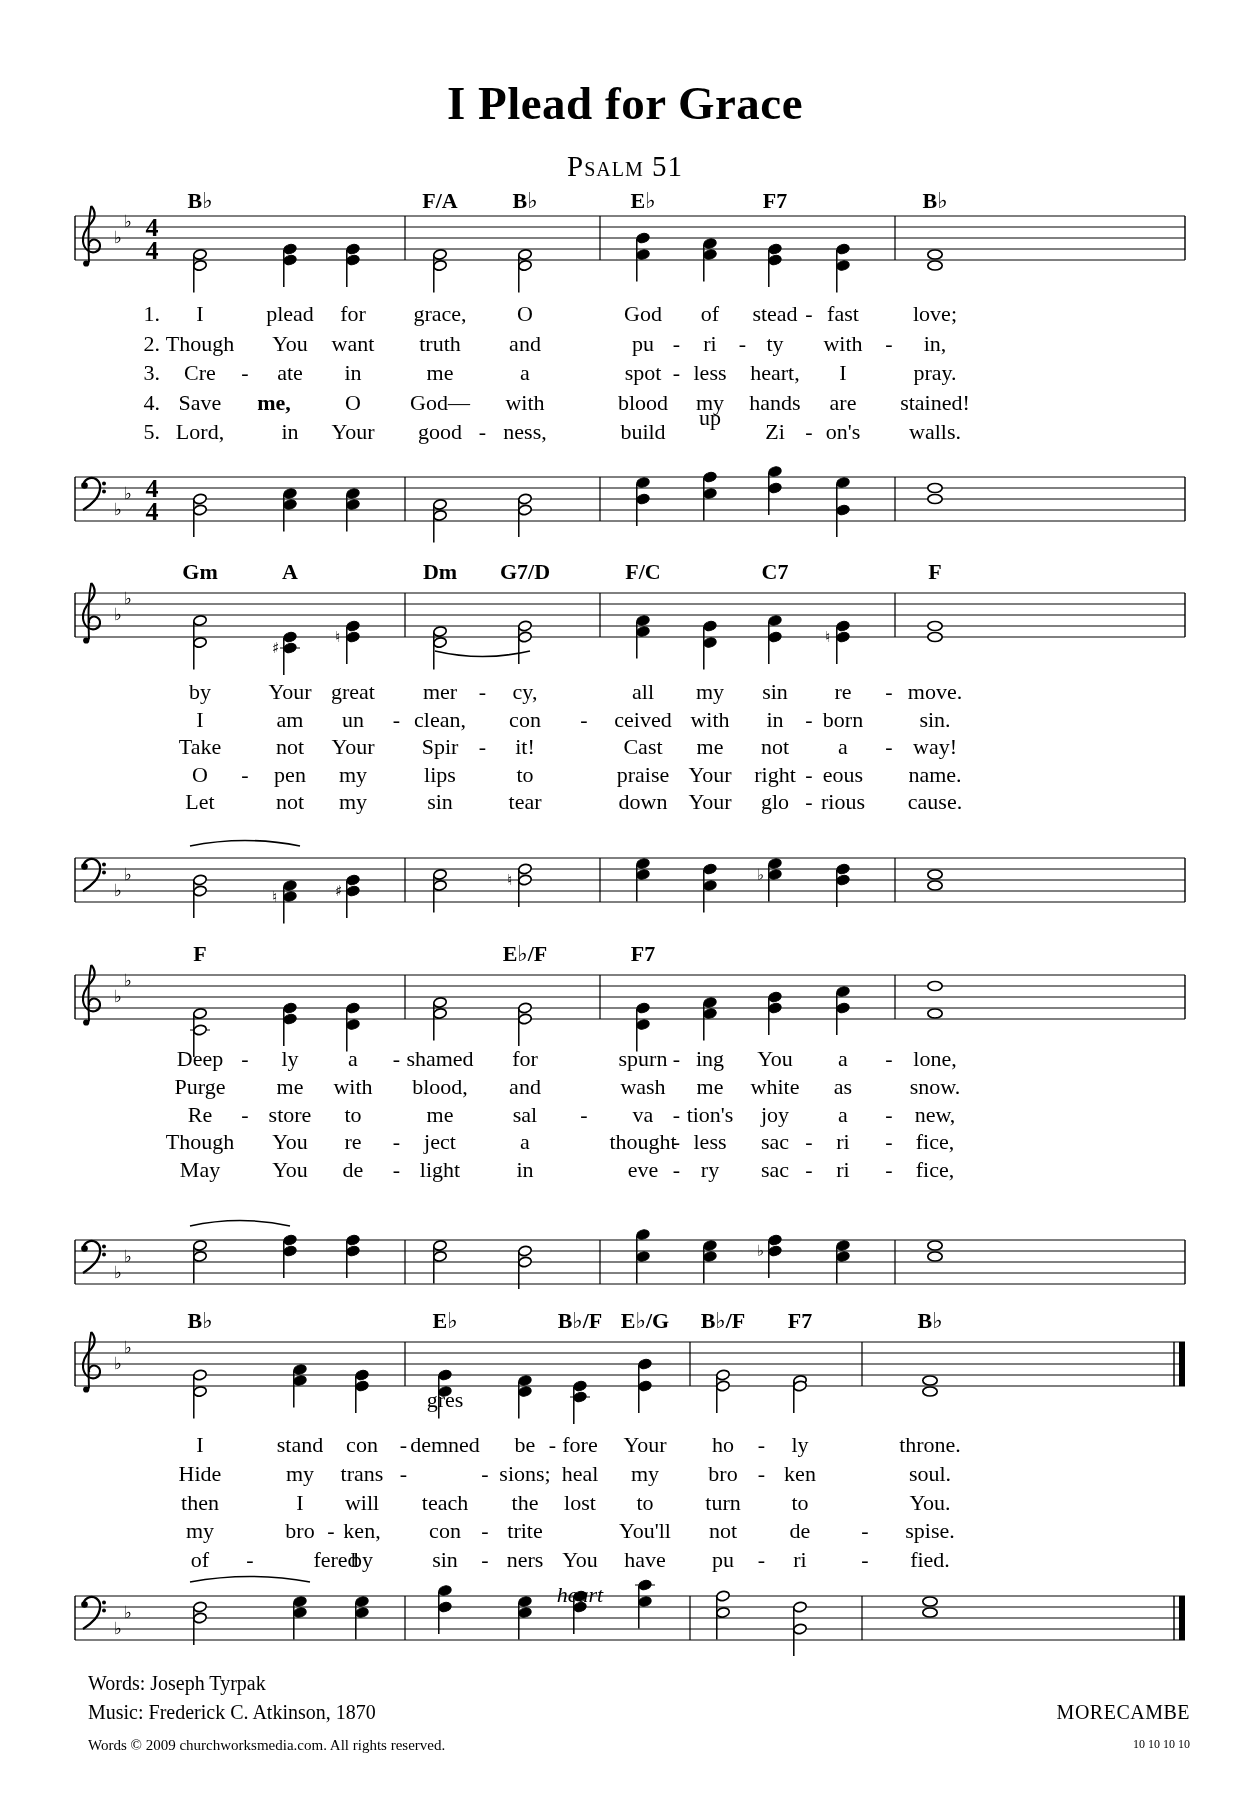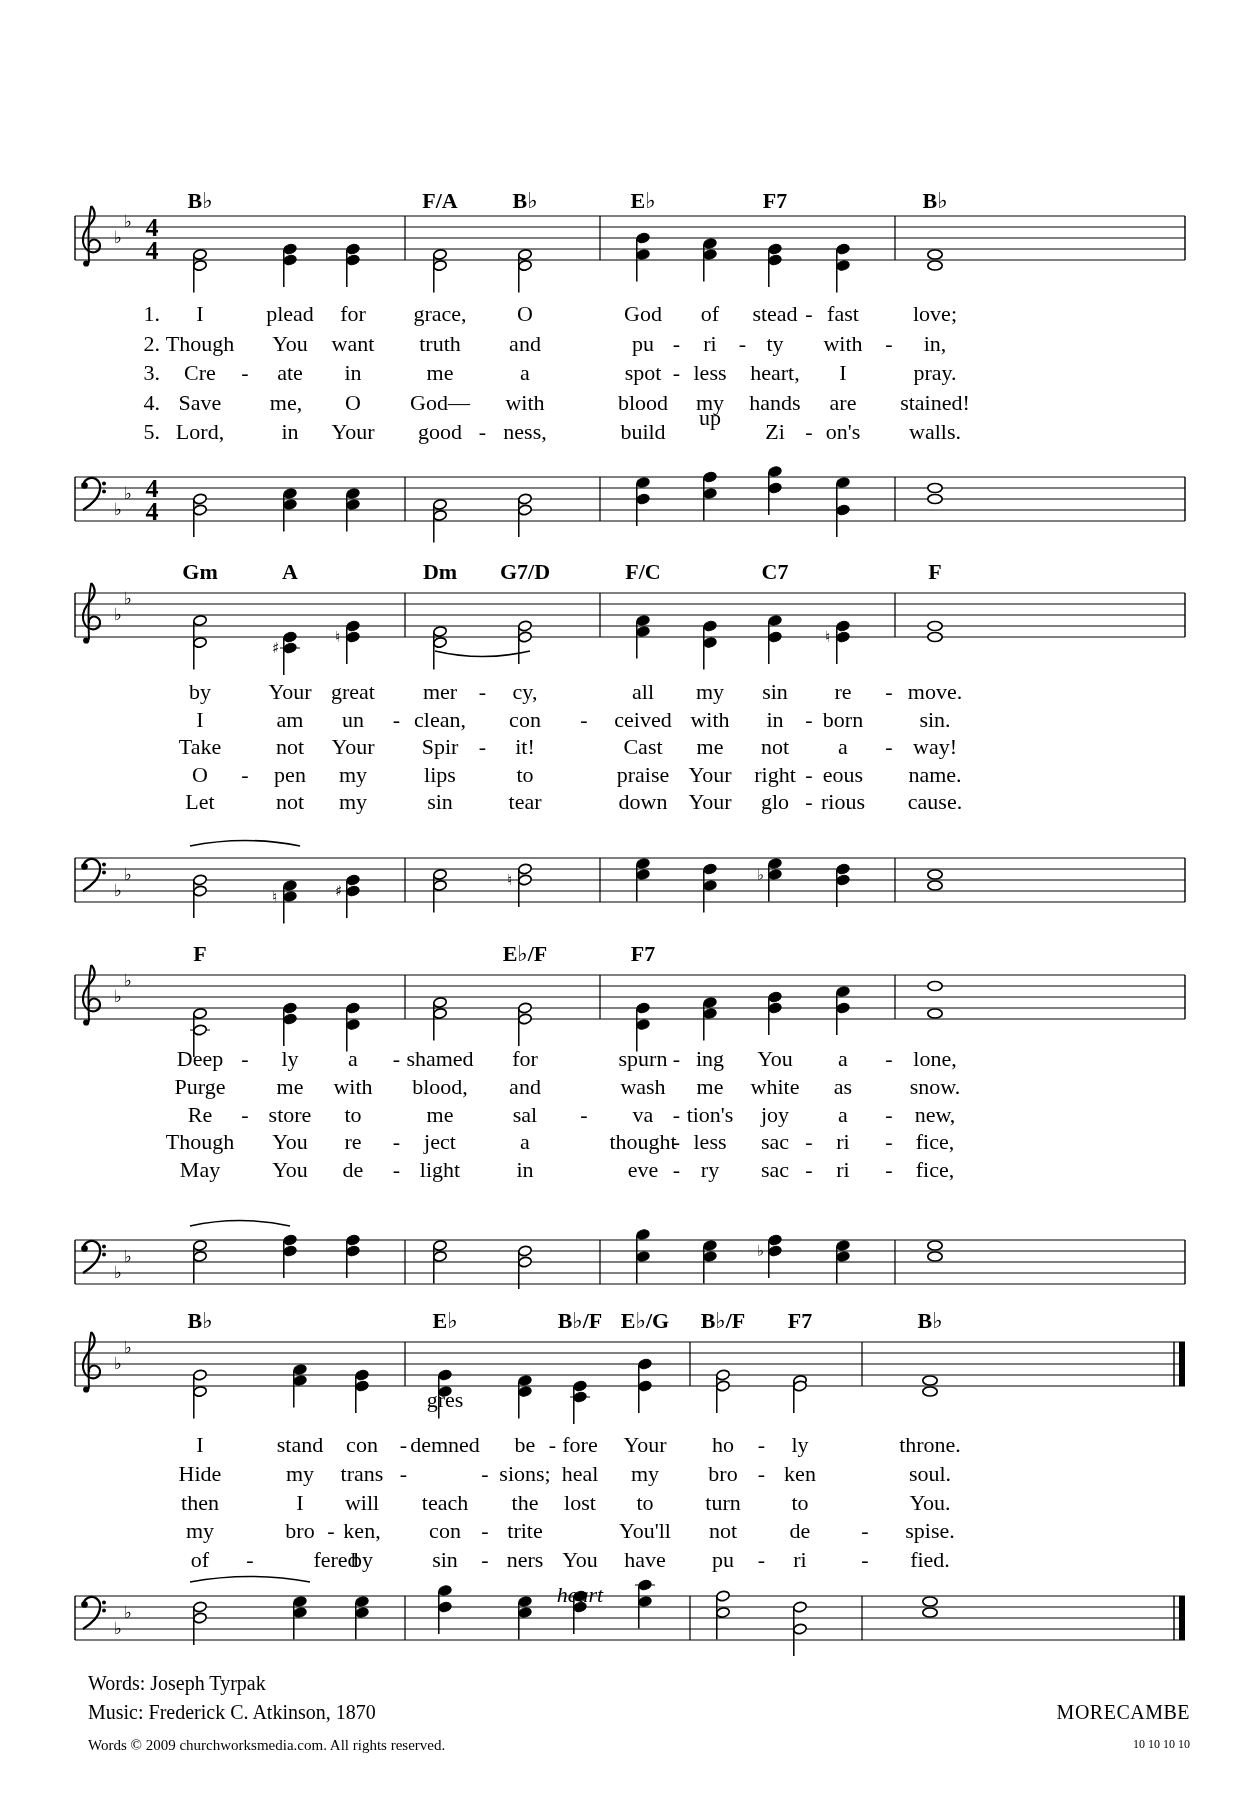--- a/index.html
+++ b/index.html
@@ -17,20 +17,22 @@
   .staff-svg{position:absolute;left:70px;width:1120px;height:124px;}
   .footer-left{position:absolute;left:88px;font-size:20px;}
   .footer-copy{position:absolute;left:88px;font-size:15px;}
   .footer-right{position:absolute;right:60px;text-align:right;font-size:20px;letter-spacing:.5px;}
   .footer-meter{position:absolute;right:60px;text-align:right;font-size:12px;}
 </style>
 </head>
 <body>
 
 <div id="page">
+  <div class="title">I Plead for Grace</div>
+  <div class="subtitle">Psalm 51</div>
   <div id="systems"></div>
 
   <div class="footer-left" style="top:1672px">Words: Joseph Tyrpak</div>
   <div class="footer-left" style="top:1701px">Music: Frederick C. Atkinson, 1870</div>
   <div class="footer-copy" style="top:1737px">Words © 2009 churchworksmedia.com. All rights reserved.</div>
   <div class="footer-right" style="top:1701px">MORECAMBE</div>
   <div class="footer-meter" style="top:1737px">10 10 10 10</div>
 <span class="chord" style="left: 200px; top: 188px;">B♭</span>
     <span class="chord" style="left: 440px; top: 188px;">F/A</span>
     <span class="chord" style="left: 525px; top: 188px;">B♭</span>
@@ -172,21 +174,21 @@
     <span class="syl" style="left: 525px; top: 360.2px;">a</span>
     <span class="syl" style="left: 643px; top: 360.2px;">spot</span>
     <span class="syl" style="left: 710px; top: 360.2px;">less</span>
     <span class="syl" style="left: 775px; top: 360.2px;">heart,</span>
     <span class="syl" style="left: 843px; top: 360.2px;">I</span>
     <span class="syl" style="left: 935px; top: 360.2px;">pray.</span>
     <span class="hyp" style="left: 245px; top: 360.2px;">-</span>
     <span class="hyp" style="left: 676.5px; top: 360.2px;">-</span>
     <span class="vnum" style="left: 160px; top: 389.8px;">4.</span>
     <span class="syl" style="left: 200px; top: 389.8px;">Save</span>
-    <span class="syl" style="left: 286px; top: 389.8px;">me,</span>
+    <span class="syl" style="left: 274px; top: 389.8px; font-weight: bold;">me,</span>
     <span class="syl" style="left: 353px; top: 389.8px;">O</span>
     <span class="syl" style="left: 440px; top: 389.8px;">God—</span>
     <span class="syl" style="left: 525px; top: 389.8px;">with</span>
     <span class="syl" style="left: 643px; top: 389.8px;">blood</span>
     <span class="syl" style="left: 710px; top: 389.8px;">my</span>
     <span class="syl" style="left: 775px; top: 389.8px;">hands</span>
     <span class="syl" style="left: 843px; top: 389.8px;">are</span>
     <span class="syl" style="left: 935px; top: 389.8px;">stained!</span>
     <span class="vnum" style="left: 160px; top: 419.4px;">5.</span>
     <span class="syl" style="left: 200px; top: 419.4px;">Lord,</span>

